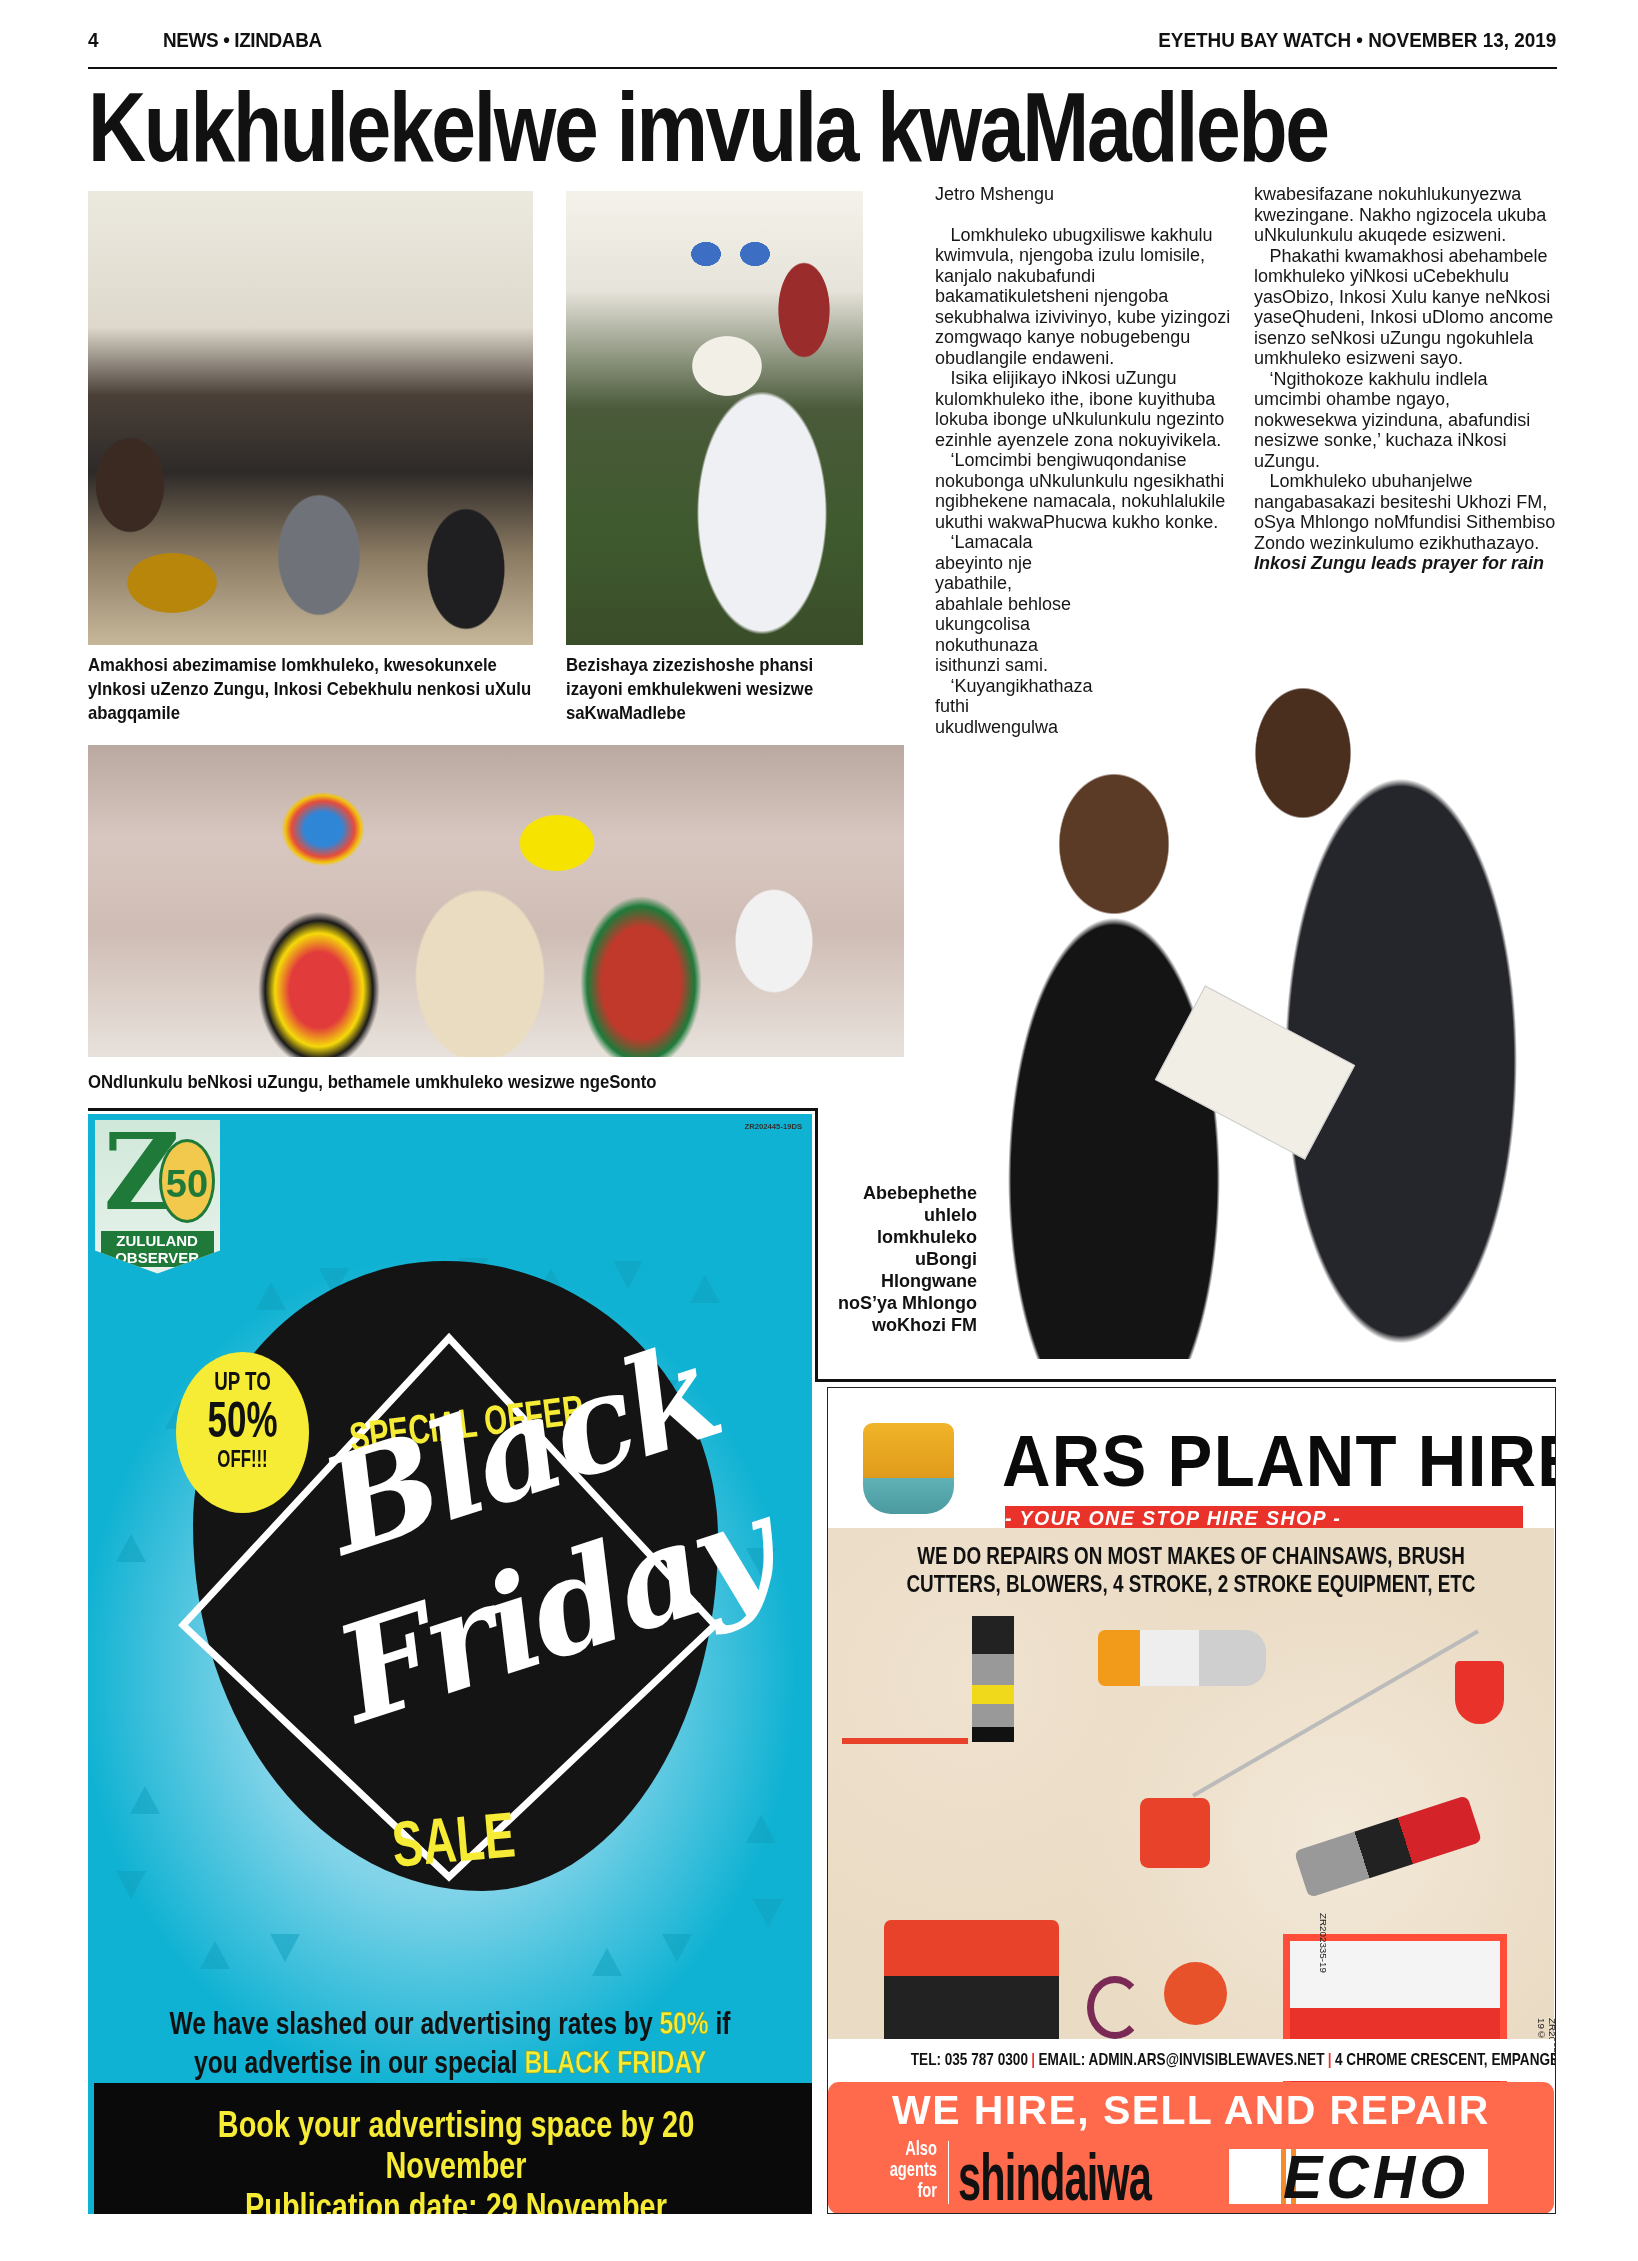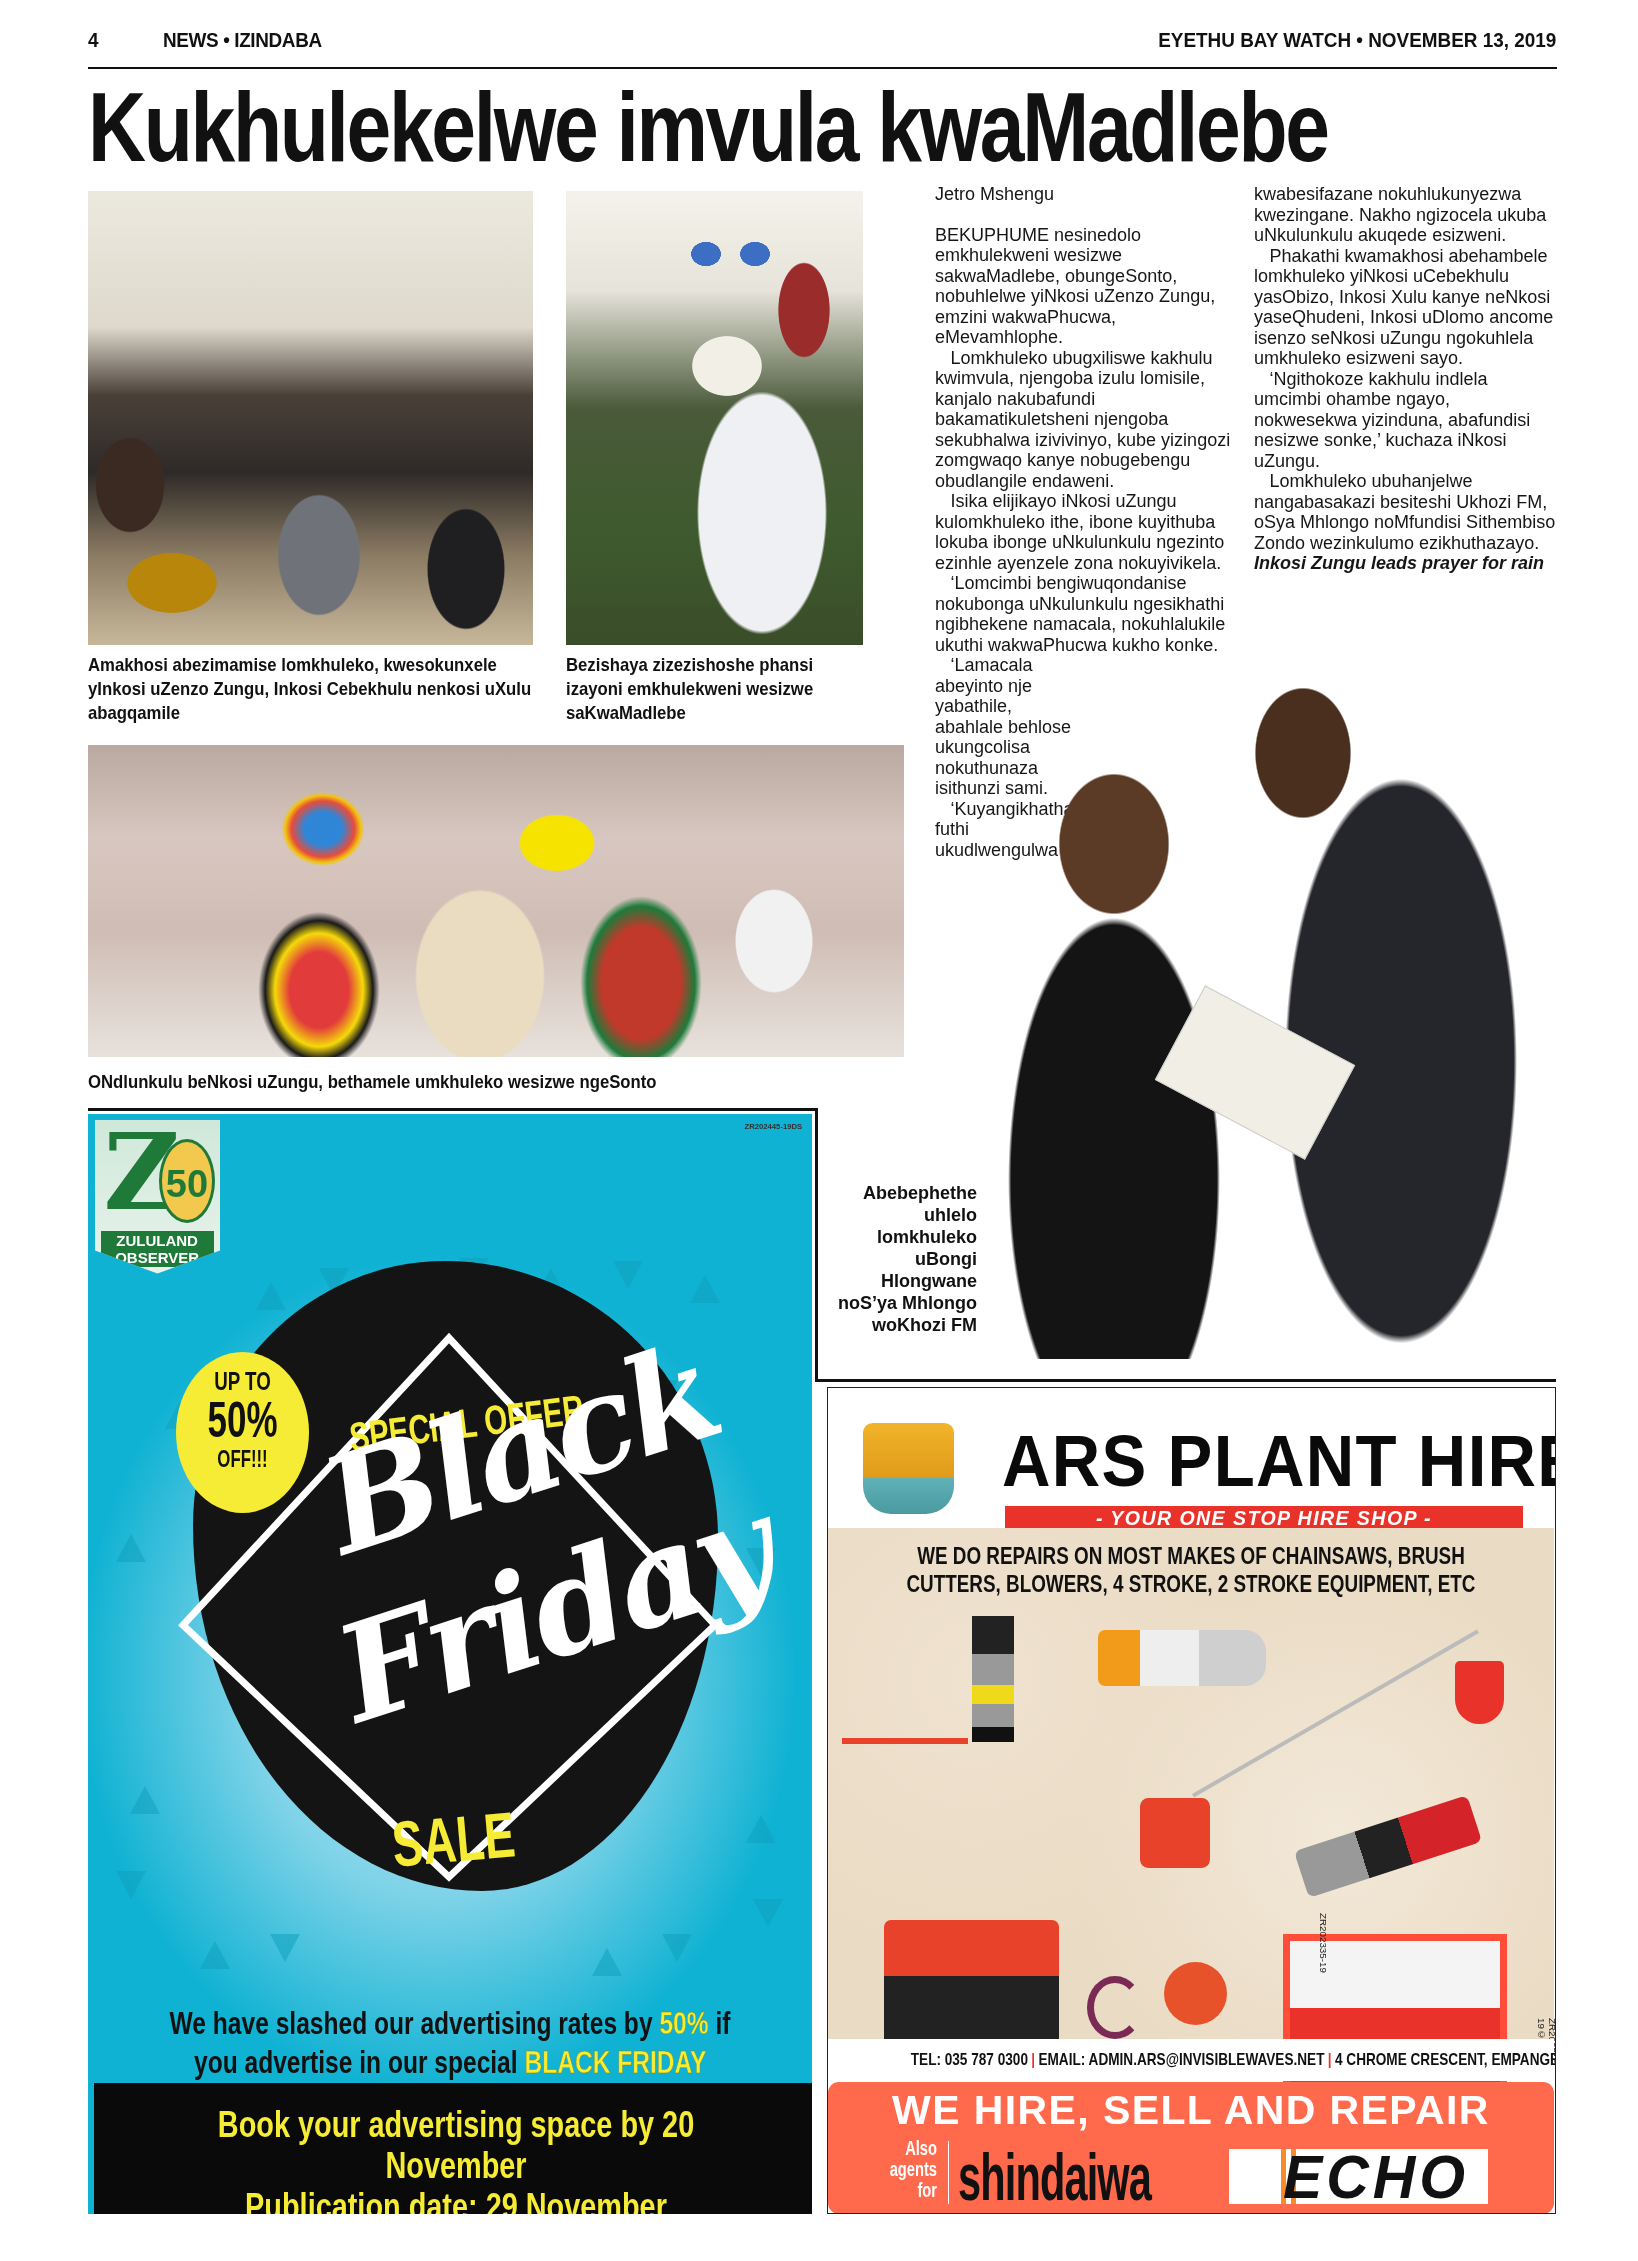--- a/index.html
+++ b/index.html
@@ -95,21 +95,21 @@
   .bf-blurb { left:0; top:890px; width:724px; text-align:center; font-size:31.5px; font-weight:bold; line-height:39px; color:#111; transform:scaleX(0.78); transform-origin:center top; }
   .bf-blurb .hl { color:#f6ec35; -webkit-text-stroke:0.4px #8a8400; }
   .bf-footer { left:6px; top:969px; width:724px; height:152px; background:#0a0a0a; }
   .bf-footer-text { left:0; top:21px; width:724px; text-align:center; color:#f6ec35; font-weight:bold; font-size:37px; line-height:41px; transform:scaleX(0.78); transform-origin:center top; }
 
   
   .ars { left:827px; top:1387px; width:729px; height:827px; border:1.4px solid #222; box-sizing:border-box; overflow:hidden; background:#fff; }
   .ars-header { left:0; top:0; width:726px; height:137px; background:#fff; }
   .ars-roller { left:35px; top:35px; width:91px; height:91px; background:linear-gradient(180deg,#f0b429 0%,#e09b1a 60%,#5fb1b6 61%,#4a9aa0 100%); border-radius:9.8px 9.8px 28px 28px; }
   .ars-title { left:174px; top:36px; font-size:73px; font-weight:bold; color:#0a0a0a; letter-spacing:1.4px; transform:scaleX(0.92); transform-origin:left top; white-space:nowrap; line-height:1; }
-  .ars-tag { left:177px; top:118px; width:518px; height:25px; background:#e8322a; color:#fff; font-style:italic; font-weight:bold; font-size:19.6px; text-align:center; line-height:25px; letter-spacing:1.4px; }
+  .ars-tag { left:177px; top:118px; width:518px; height:25px; background:#e8322a; color:#fff; font-style:italic; font-weight:bold; font-size:19.6px; line-height:25px; letter-spacing:1.4px; }
   .ars-body { left:0; top:140px; width:726px; height:511px;
      background: radial-gradient(circle at 20% 30%, #efe2cf 0%, transparent 40%),
                  radial-gradient(circle at 70% 60%, #f3e9d9 0%, transparent 45%),
                  #eadbc4; }
   .ars-repairs { left:0; top:14px; width:726px; text-align:center; font-weight:bold; font-size:23px; line-height:28px; transform:scaleX(0.82); transform-origin:center top; }
   .eq { position:absolute; }
   .eq-rammer { left:144px; top:88px; width:42px; height:126px; background:linear-gradient(180deg,#222 0 30%,#999 30% 55%,#f0d81a 55% 70%,#999 70% 88%,#111 88%); }
   .eq-chainsaw { left:270px; top:102px; width:168px; height:56px; background:linear-gradient(90deg,#f29b1a 0 25%,#eee 25% 60%,#cfcfcf 60%); border-radius:7px 21px 21px 7px; }
   .eq-trimhead { left:627px; top:133px; width:49px; height:63px; background:#e8322a; border-radius:5.6px 5.6px 28px 28px; }
   .eq-engine { left:312px; top:270px; width:70px; height:70px; background:#e8422a; border-radius:8.4px; }
@@ -145,21 +145,20 @@
 <div class="abs photo ph1"></div>
 <div class="abs photo ph2"></div>
 <div class="abs cap cap1">Amakhosi abezimamise lomkhuleko, kwesokunxele yInkosi uZenzo Zungu, Inkosi Cebekhulu nenkosi uXulu abagqamile</div>
 <div class="abs cap cap2">Bezishaya zizezishoshe phansi izayoni emkhulekweni wesizwe saKwaMadlebe</div>
 
 <div class="abs photo ph3"></div>
 <div class="abs cap cap3">ONdlunkulu beNkosi uZungu, bethamele umkhuleko wesizwe ngeSonto</div>
 
 <div class="abs col col1">
   <p class="byline">Jetro Mshengu</p>
-  <p>BEKUPHUME nesinedolo emkhulekweni wesizwe sakwaMadlebe, obungeSonto, nobuhlelwe yiNkosi uZenzo Zungu, emzini wakwaPhucwa, eMevamhlophe.</p>
   <p class="ind">Lomkhuleko ubugxiliswe kakhulu kwimvula, njengoba izulu lomisile, kanjalo nakubafundi bakamatikuletsheni njengoba sekubhalwa izivivinyo, kube yizingozi zomgwaqo kanye nobugebengu obudlangile endaweni.</p>
   <p class="ind">Isika elijikayo iNkosi uZungu kulomkhuleko ithe, ibone kuyithuba lokuba ibonge uNkulunkulu ngezinto ezinhle ayenzele zona nokuyivikela.</p>
   <p class="ind">‘Lomcimbi bengiwuqondanise nokubonga uNkulunkulu ngesikhathi ngibhekene namacala, nokuhlalukile ukuthi wakwaPhucwa kukho konke.</p>
   <div class="col1-narrow">
     <p class="ind">‘Lamacala abeyinto nje yabathile, abahlale behlose ukungcolisa nokuthunaza isithunzi sami.</p>
     <p class="ind">‘Kuyangikhathaza futhi ukudlwengulwa</p>
   </div>
 </div>
 
 <div class="abs col col2">

